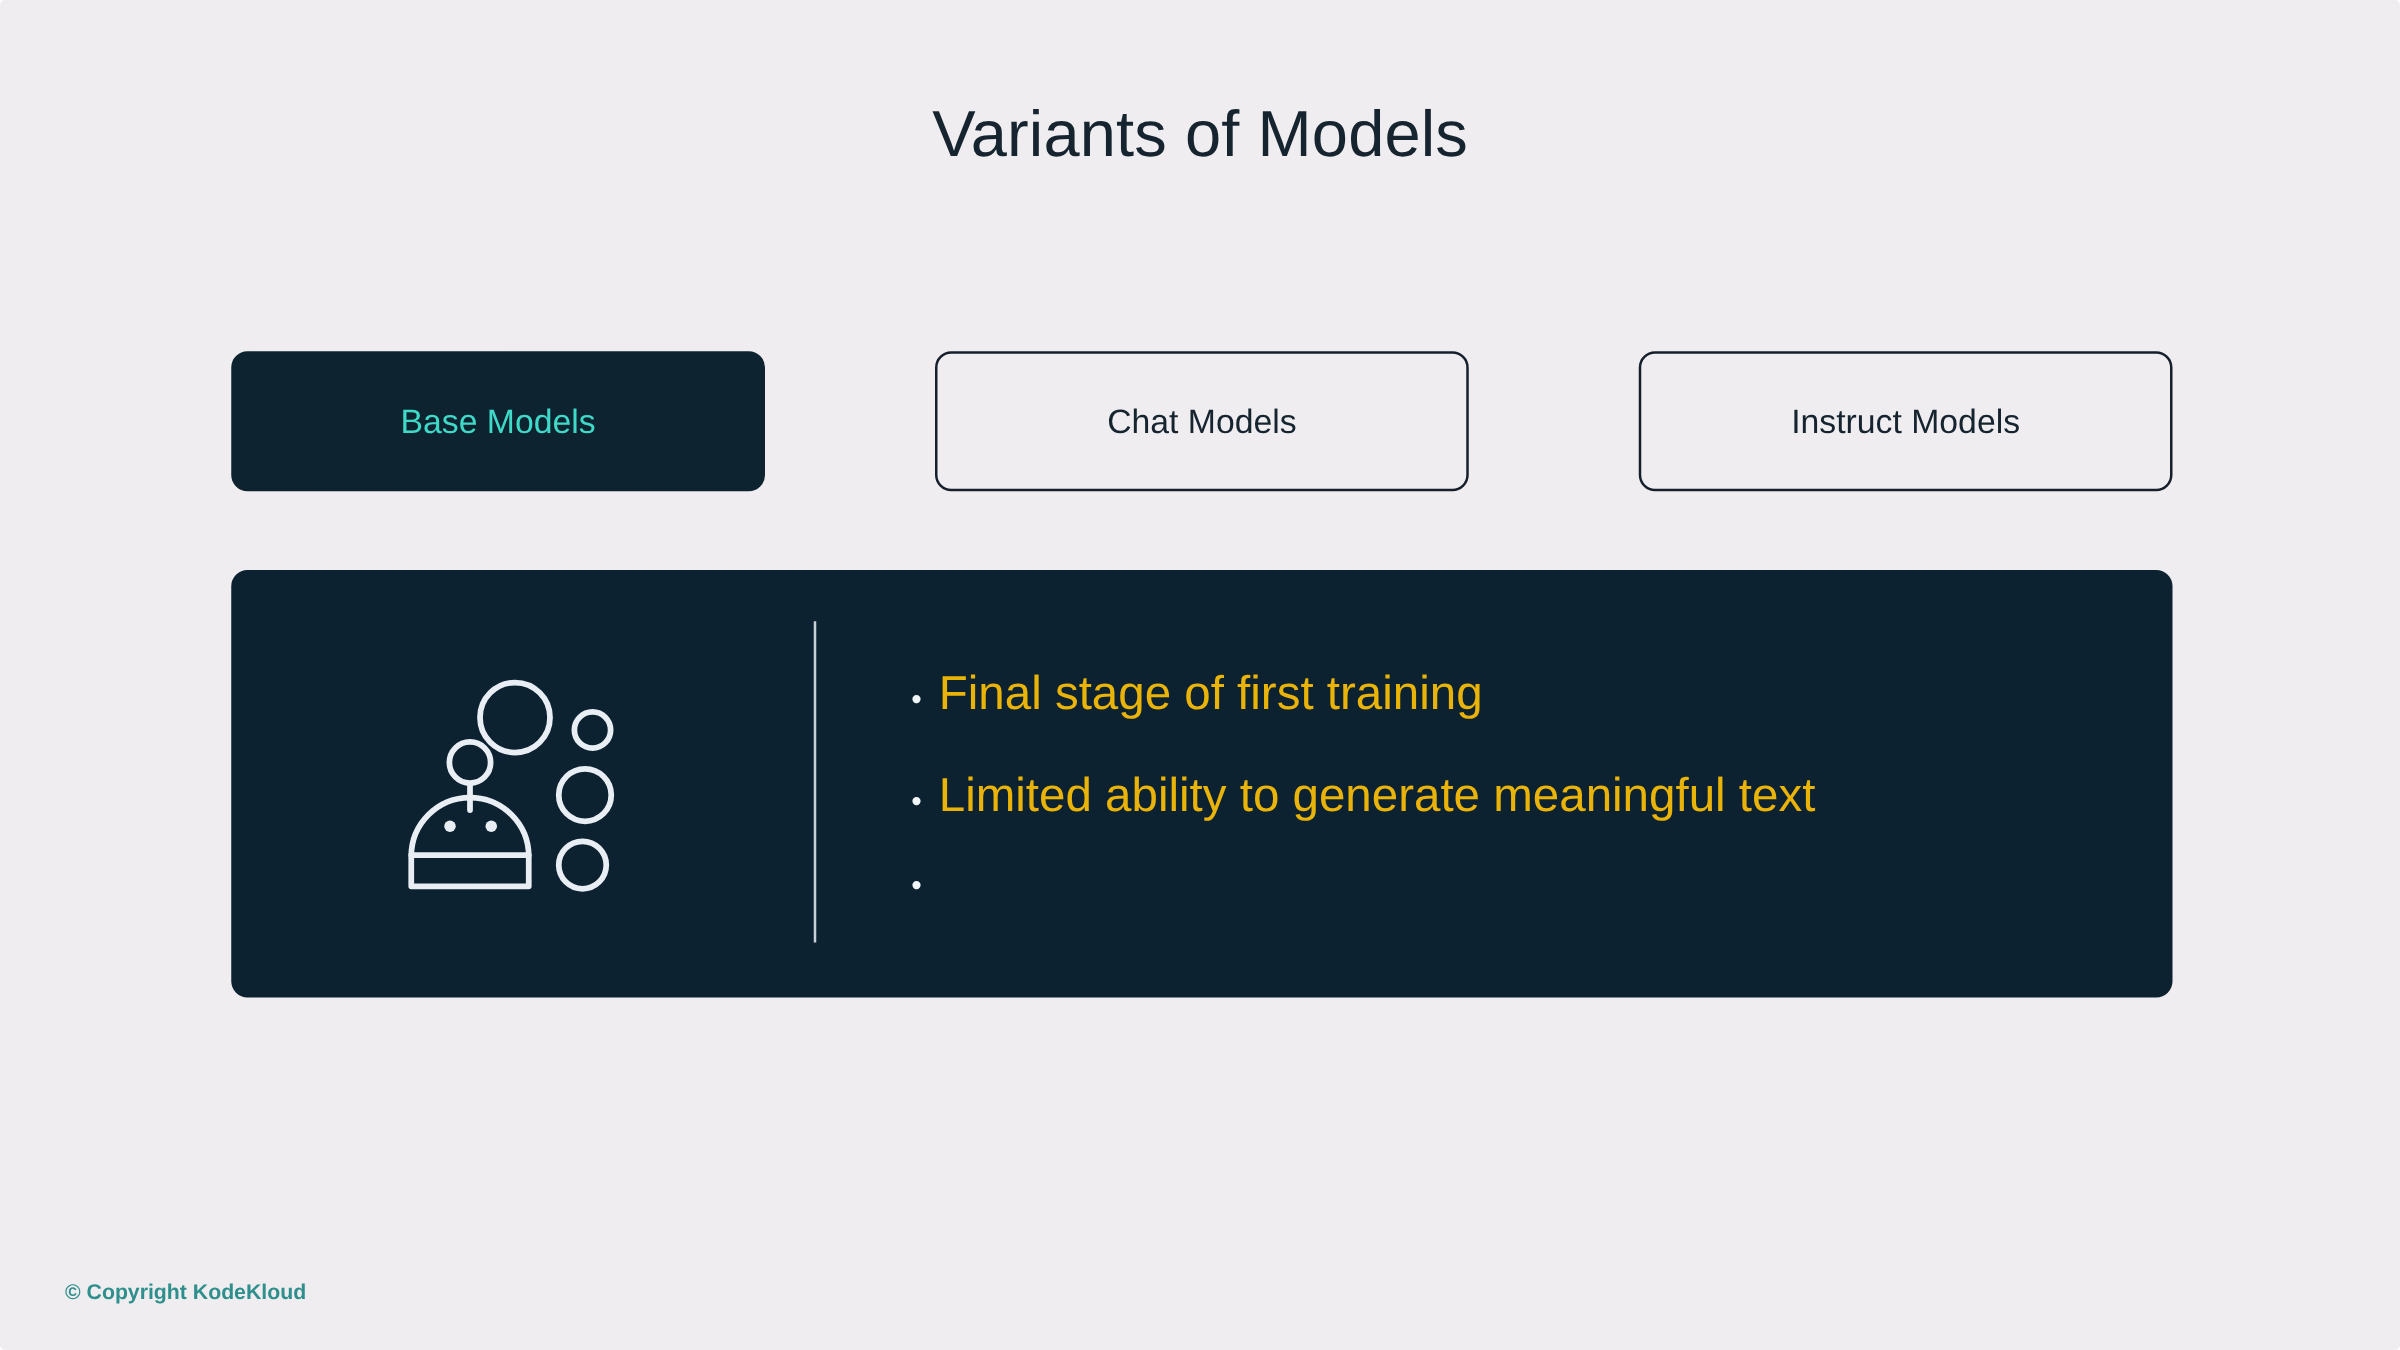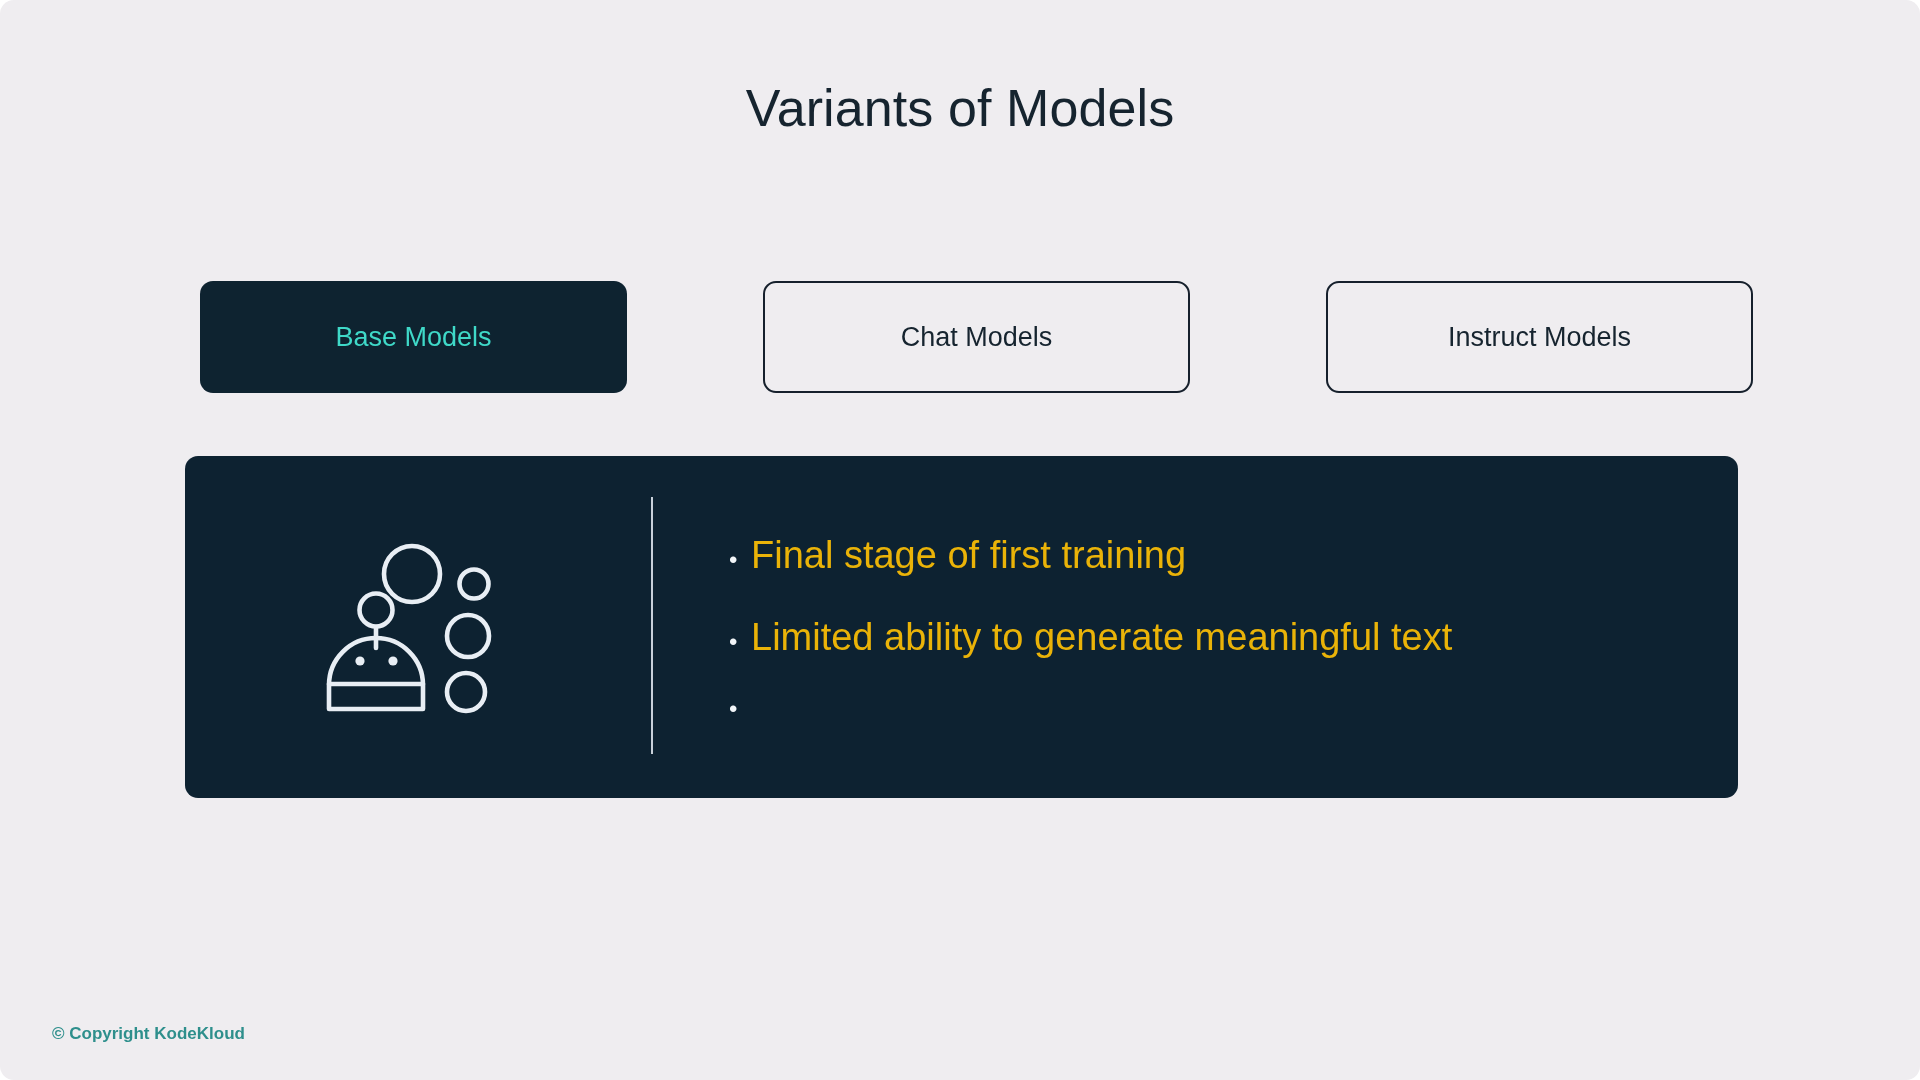--- a/index.html
+++ b/index.html
@@ -12,21 +12,21 @@
   body {
     background: #ffffff;
     font-family: "Liberation Sans", sans-serif;
   }
 
   .slide {
     position: relative;
     width: 1920px;
     height: 1080px;
     background: #efedf0;
-    border-radius: 14px;
+    border-radius: 4px;
     overflow: hidden;
     box-sizing: border-box;
   }
 
   
   .slide-title {
     position: absolute;
     top: 78px;
     left: 0;
     width: 1920px;
@@ -41,21 +41,20 @@
   
   .tab-row {
     position: absolute;
     top: 281px;
     left: 185px;
     width: 1553px;
     height: 112px;
     display: flex;
     justify-content: space-between;
     align-items: stretch;
-    margin-left: 15px;
   }
 
   .tab {
     width: 427px;
     height: 112px;
     border-radius: 13px;
     display: flex;
     align-items: center;
     justify-content: center;
     font-size: 27px;

